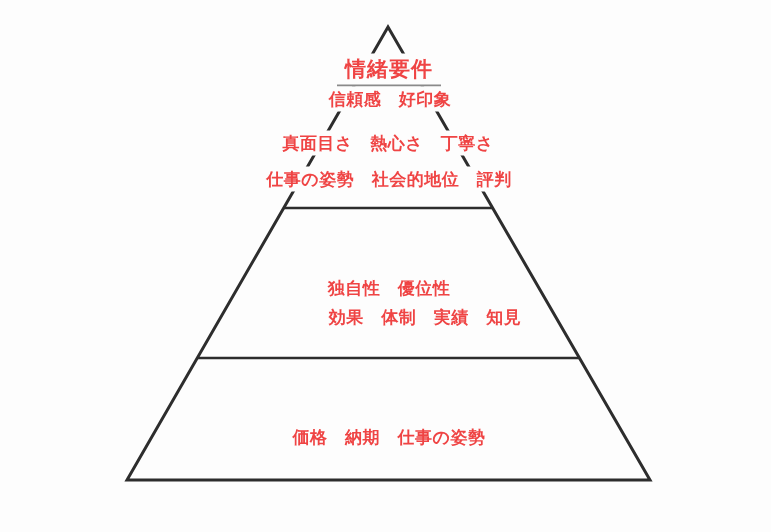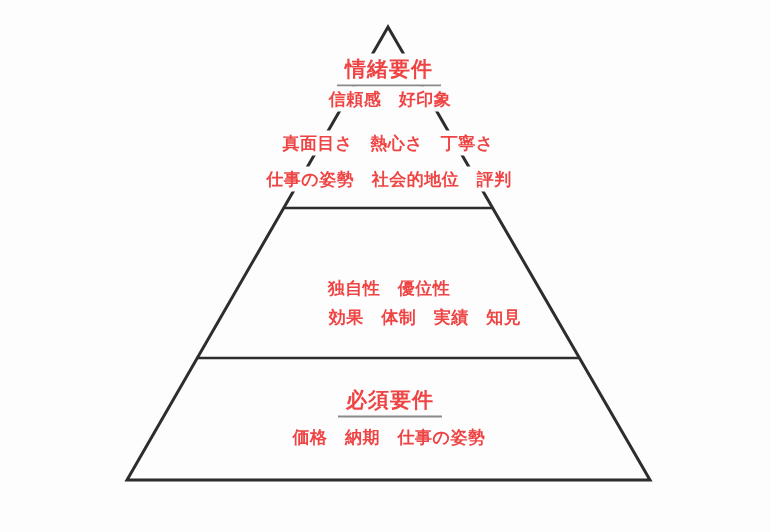--- a/index.html
+++ b/index.html
@@ -53,16 +53,15 @@
   </svg>
 
   <div class="txt tier-title" style="left:389px; top:70px;">情緒要件</div>
   <div class="txt tier-row" style="left:390px; top:99px;">信頼感　好印象</div>
   <div class="txt tier-row" style="left:388px; top:143px;text-align:center;">真面目さ　熱心さ　丁寧さ</div>
   <div class="txt tier-row" style="left:389px; top:171px;margin-top:8px;">仕事の姿勢　社会的地位　評判</div>
 
   <div class="txt tier-row" style="left:389px; top:288px;text-align:center;">独自性　優位性</div>
   <div class="txt tier-row" style="left:392px; top:317px;margin-left:33px;">効果　体制　実績　知見</div>
 
-  <div class="txt tier-title" style="left:390px; top:401px;">必須要件</div>
   <div class="txt tier-row" style="left:389px; top:437px;">価格　納期　仕事の姿勢</div>
 
 </div>
 
 </body></html>

